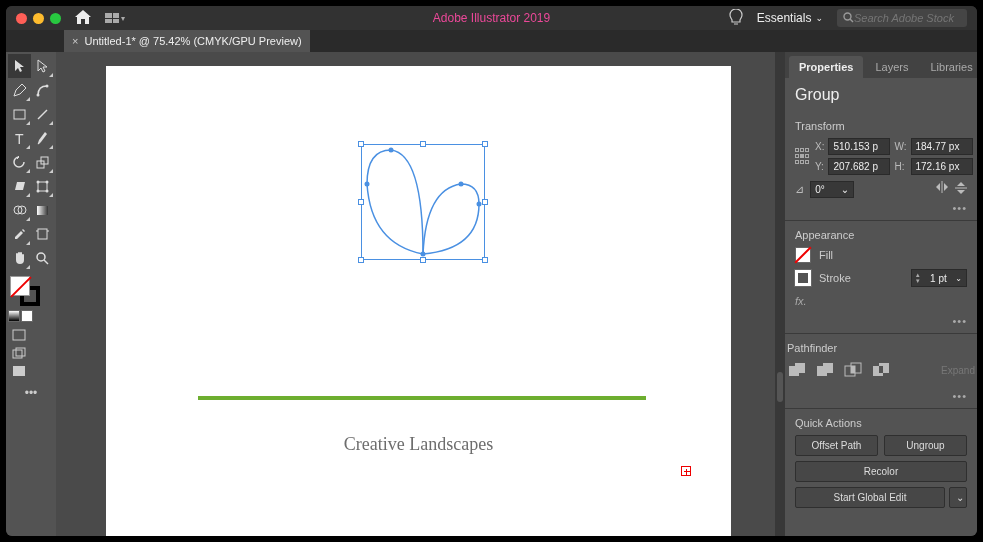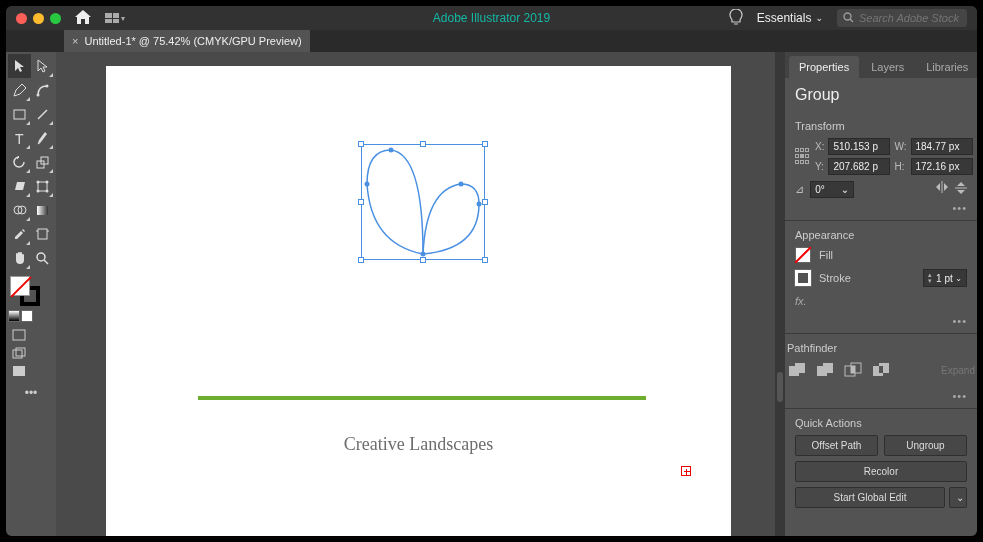--- a/index.html
+++ b/index.html
@@ -11,26 +11,26 @@
     .traffic-lights { display: flex; gap: 6px; }
     .tl-btn { width: 11px; height: 11px; border-radius: 50%; }
     .tl-close { background: #ff5f57; }
     .tl-min { background: #febc2e; }
     .tl-max { background: #28c840; }
     .home-icon { margin-left: 14px; color: #eee; font-size: 14px; }
     .panel-toggle { margin-left: 14px; display: flex; align-items: center; gap: 2px; }
     .pt-grid { width: 14px; height: 10px; display: grid; grid-template-columns: 1fr 1fr; grid-template-rows: 1fr 1fr; gap: 1px; }
     .pt-grid div { background: #aaa; }
     .pt-chev { color: #aaa; font-size: 8px; }
-    .app-title { position: absolute; left: 50%; transform: translateX(-50%); color: #14b8a6; font-size: 12px; text-align: center; }
+    .app-title { position: absolute; left: 50%; transform: translateX(-50%); color: #ec4899; font-size: 12px; text-align: center; }
     .tb-right { margin-left: auto; display: flex; align-items: center; gap: 14px; }
     .lightbulb { color: #ccc; font-size: 14px; }
     .workspace { color: #eee; font-size: 12px; display: flex; align-items: center; gap: 4px; }
     .ws-chev { font-size: 9px; }
-    .search-box { background: #454545; border-radius: 3px; padding: 2px 6px; display: flex; align-items: center; gap: 5px; width: 130px; height: 18px; }
+    .search-box { background: #454545; border-radius: 3px; padding: 2px 6px; display: flex; align-items: center; width: 130px; height: 18px; }
     .search-icon { color: #999; font-size: 11px; }
     .search-input { background: transparent; border: none; color: #aaa; font-size: 11px; width: 100%; outline: none; font-style: italic; }
     
     
     .doctabs { height: 22px; background: #2a2a2a; display: flex; align-items: center; }
     .doctabs-spacer { width: 58px; }
     .doctab { background: #535353; height: 22px; display: flex; align-items: center; padding: 0 8px; gap: 6px; }
     .doctab-close { color: #ccc; font-size: 11px; }
     .doctab-title { color: #eee; font-size: 11px; }
     
@@ -78,21 +78,21 @@
     .bleed-mark::before { width: 1px; height: 6px; left: 4px; top: 2px; }
     .bleed-mark::after { width: 6px; height: 1px; left: 2px; top: 4px; }
     
     .panel-gutter { width: 10px; background: #383838; position: relative; }
     .gutter-grip { position: absolute; top: 320px; left: 2px; width: 6px; height: 30px; background: #555; border-radius: 3px; }
     
     
     .panels { width: 192px; background: #535353; color: #ccc; font-size: 11px; overflow: hidden; }
     .panel-tabs { height: 26px; padding-top: 3px; display: flex; align-items: center; background: #424242; padding-left: 4px; gap: 2px; }
     .ptab { padding: 5px 10px; color: #aaa; cursor: pointer; }
-    .ptab.active { background: #535353; color: #eee; border-top-left-radius: 3px; border-top-right-radius: 3px; }
+    .ptab.active { background: #535353; color: #eee; border-top-left-radius: 3px; border-top-right-radius: 3px; font-weight: bold; }
     
     .section { padding: 8px 10px; }
     .sec-title { color: #ccc; margin-bottom: 6px; font-size: 11px; }
     .sel-type { color: #eee; font-size: 16px; margin-bottom: 2px; }
     
     .transform { padding: 6px 10px 2px; }
     .tf-grid { display: flex; gap: 6px; align-items: center; }
     .ref-point { width: 18px; height: 18px; display: grid; grid-template-columns: repeat(3,1fr); grid-template-rows: repeat(3,1fr); gap: 1px; }
     .ref-point div { width: 4px; height: 4px; border: 1px solid #aaa; }
     .ref-point .rp-c { background: #aaa; }
@@ -107,21 +107,21 @@
     
     .divider { height: 1px; background: #3a3a3a; }
     
     .appearance { padding: 8px 10px 4px; }
     .app-row { display: flex; align-items: center; gap: 8px; margin-bottom: 6px; }
     .swatch { width: 16px; height: 16px; border: 1px solid #666; position: relative; background: #fff; }
     .swatch-none::after { content: ''; position: absolute; width: 22px; height: 2px; background: #e00; transform: rotate(-45deg); top: 6px; left: -4px; }
     .swatch-stroke { border: 3px solid #fff; background: transparent; }
     .swatch-op { background: repeating-conic-gradient(#999 0 25%, #666 0 50%) 0 0/8px 8px; }
     .app-label { color: #ccc; }
-    .stroke-input { margin-left: auto; background: #383838; border: 1px solid #2a2a2a; color: #eee; padding: 2px 4px; width: 44px; font-size: 10px; display: flex; align-items: center; justify-content: space-between; }
+    .stroke-input { margin-left: auto; background: #383838; border: 1px solid #2a2a2a; color: #eee; padding: 2px 4px; width: 56px; font-size: 10px; display: flex; align-items: center; justify-content: space-between; }
     .stroke-stepper { display: flex; flex-direction: column; font-size: 7px; color: #aaa; line-height: 6px; margin-right: 2px; }
     .op-input { margin-left: auto; background: #383838; border: 1px solid #2a2a2a; color: #eee; padding: 2px 6px; width: 54px; font-size: 10px; display: flex; justify-content: space-between; }
     .fx-row { color: #aaa; font-style: italic; font-size: 11px; padding: 2px 0; }
     
     .pathfinder { padding: 8px 2px; }
     .pf-icons { display: flex; gap: 8px; align-items: center; }
     .pf-btn { width: 20px; height: 20px; display: flex; align-items: center; justify-content: center; }
     .pf-expand { margin-left: auto; color: #777; font-size: 10px; }
     
     .quick { padding: 8px 10px; }

